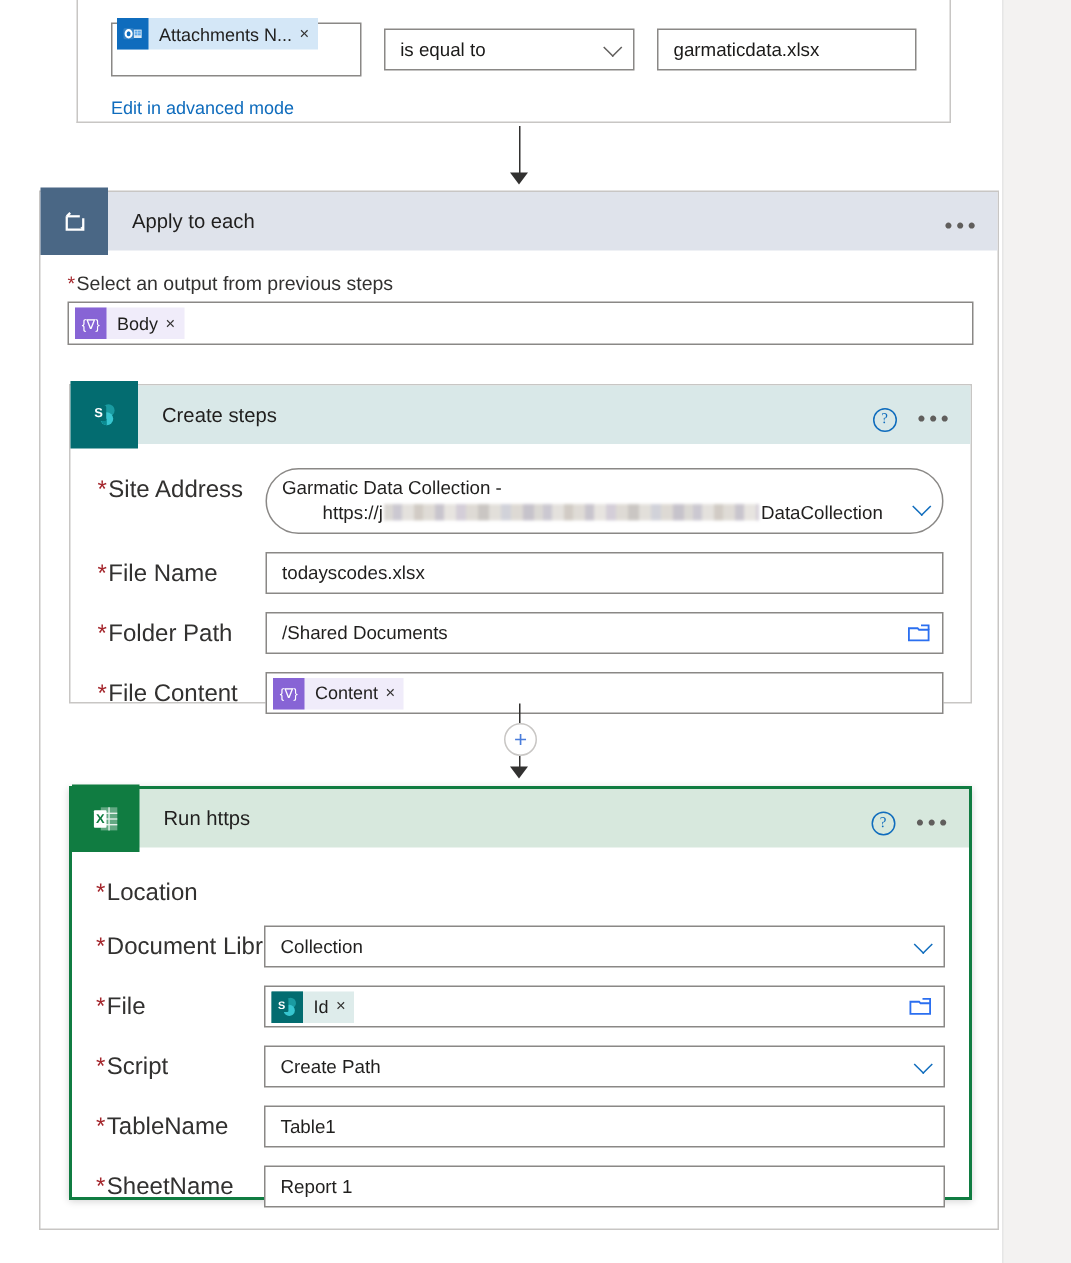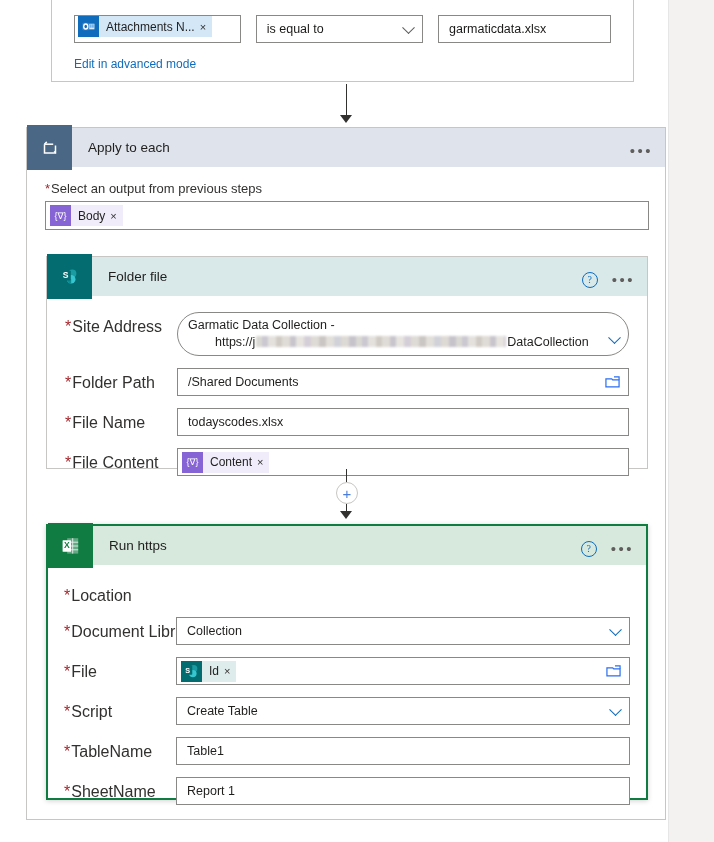--- a/index.html
+++ b/index.html
@@ -220,22 +220,22 @@
   #runscript-head { background: #d7e8dd; }
   #runscript-head .head-icon { background: #107c41; }
   #runscript-body { padding: 16px 16px 10px 16px; }
 
   
   #cond-card { border: 1px solid #c8c6c4; border-top: none; }
   .cond-row { display: flex; align-items: center; gap: 15px; }
   .cond-token-box {
     width: 172px; height: 28px;
     border: 1px solid #8a8886;
-    display: flex; align-items: flex-start;
-    padding: 0 3px;
+    display: flex; align-items: flex-end;
+    padding: 17px 3px;
     background: #fff;
   }
   .cond-select {
     width: 172px; height: 28px;
     border: 1px solid #8a8886;
     background: #fff;
     display: flex; align-items: center;
     padding: 0 10px;
     position: relative;
     font-size: 12.5px;
@@ -348,63 +348,63 @@
       <div class="card-head" id="createfile-head">
         <div class="head-icon">
           <svg width="22" height="22" viewBox="0 0 22 22" aria-hidden="true">
             <circle cx="13.3" cy="7.6" r="4.1" fill="#1a9ba1"></circle>
             <circle cx="12.2" cy="13.2" r="4.3" fill="#37c6d0"></circle>
             <path d="M8.1 13.2a4.3 4.3 0 0 0 4.1 4.3V13.2z" fill="#0b8c92"></path>
             <rect x="1.6" y="4.4" width="10.2" height="10.2" rx="1" fill="#036c70"></rect>
             <text x="6.7" y="12.1" font-family="Liberation Sans, sans-serif" font-size="8.6" font-weight="bold" fill="#ffffff" text-anchor="middle">S</text>
           </svg>
         </div>
-        <div class="head-title">Folder file</div>
+        <div class="head-title">Create steps</div>
         <div class="head-right">
           <span class="help-ico">?</span>
           <span class="ellipsis">•••</span>
         </div>
       </div>
 
       <div id="createfile-body">
 
         <div class="field-row">
           <div class="field-label">
             <span class="req">*</span><span>Site Address</span>
           </div>
           <div class="field-ctl tall">
             <span>Garmatic Data Collection -</span>
             <span style="white-space:nowrap;padding-left:27px;">
               <span>https://j</span><span class="redact" style="width:250px;"></span><span>DataCollection</span>
             </span>
             <span class="chev" style="top:auto; bottom:10px; margin-top:0;"></span>
+          </div>
+        </div>
+
+        <div class="field-row">
+          <div class="field-label">
+            <span class="req">*</span><span>File Name</span>
+          </div>
+          <div class="field-ctl">
+            <span>todayscodes.xlsx</span>
           </div>
         </div>
 
         <div class="field-row">
           <div class="field-label">
             <span class="req">*</span><span>Folder Path</span>
           </div>
           <div class="field-ctl">
             <span>/Shared Documents</span>
             <span class="folder-ico">
               <svg width="15" height="14" viewBox="0 0 16 14" aria-hidden="true">
                 <path d="M1 3.6h6.2l1 1.1H15v7.6H1z" fill="none" stroke="#2b6ff0" stroke-width="1.3"></path>
                 <path d="M9.6 1.6H15v3" fill="none" stroke="#2b6ff0" stroke-width="1.3"></path>
               </svg>
             </span>
-          </div>
-        </div>
-
-        <div class="field-row">
-          <div class="field-label">
-            <span class="req">*</span><span>File Name</span>
-          </div>
-          <div class="field-ctl">
-            <span>todayscodes.xlsx</span>
           </div>
         </div>
 
         <div class="field-row">
           <div class="field-label">
             <span class="req">*</span><span>File Content</span>
           </div>
           <div class="field-ctl" style="padding:0 4px;">
             <span class="token purple">
               <span class="tk-ico">{∇}</span>
@@ -490,21 +490,21 @@
               </svg>
             </span>
           </div>
         </div>
 
         <div class="field-row">
           <div class="field-label">
             <span class="req">*</span><span>Script</span>
           </div>
           <div class="field-ctl">
-            <span>Create Table</span>
+            <span>Create Path</span>
             <span class="chev"></span>
           </div>
         </div>
 
         <div class="field-row">
           <div class="field-label">
             <span class="req">*</span><span>TableName</span>
           </div>
           <div class="field-ctl">
             <span>Table1</span>

